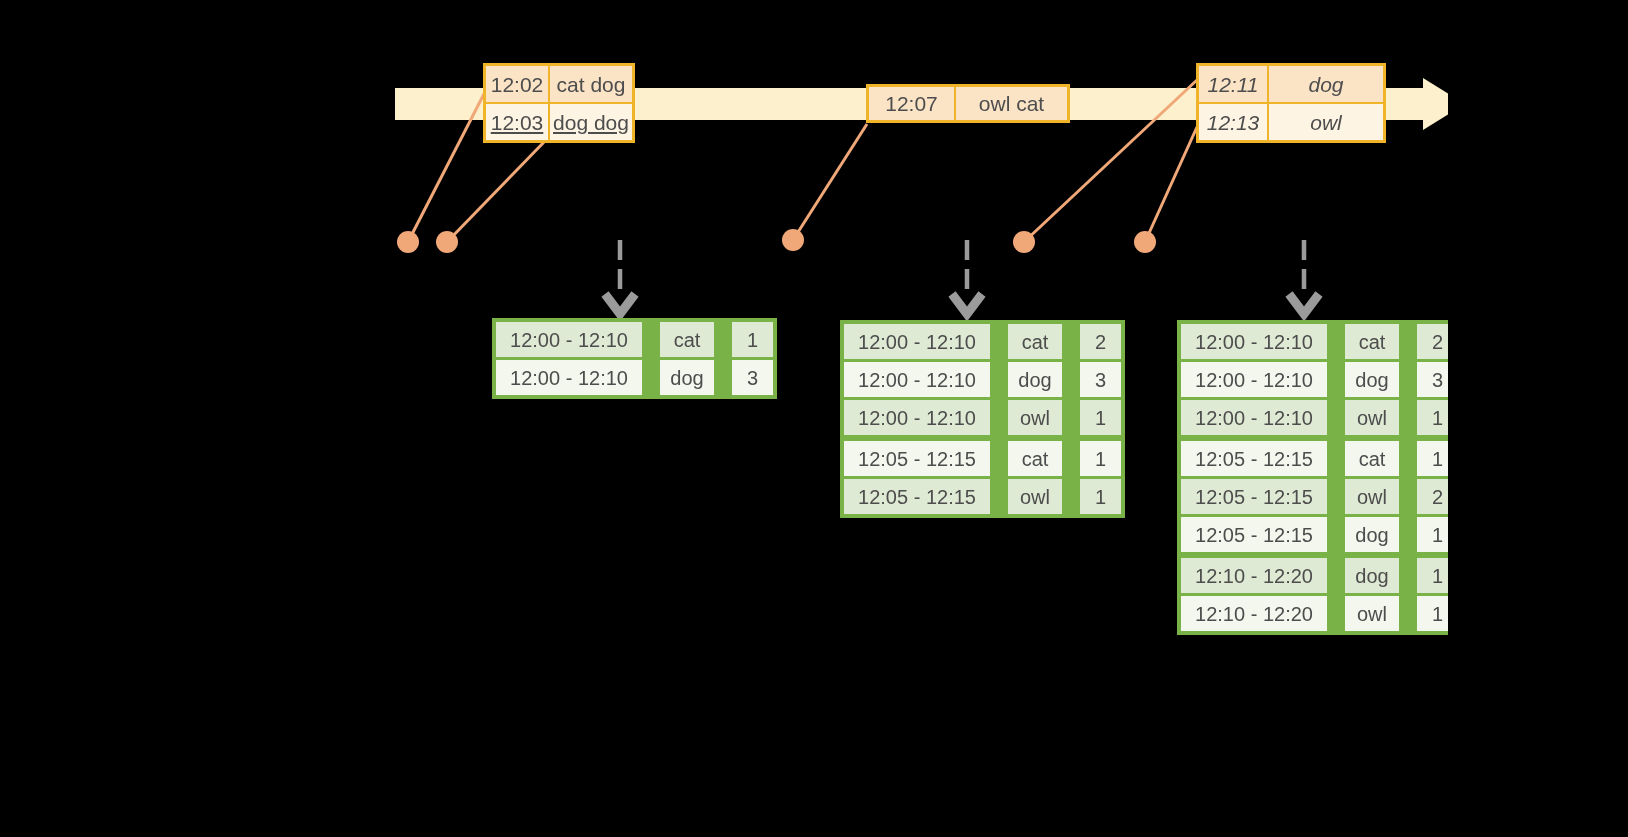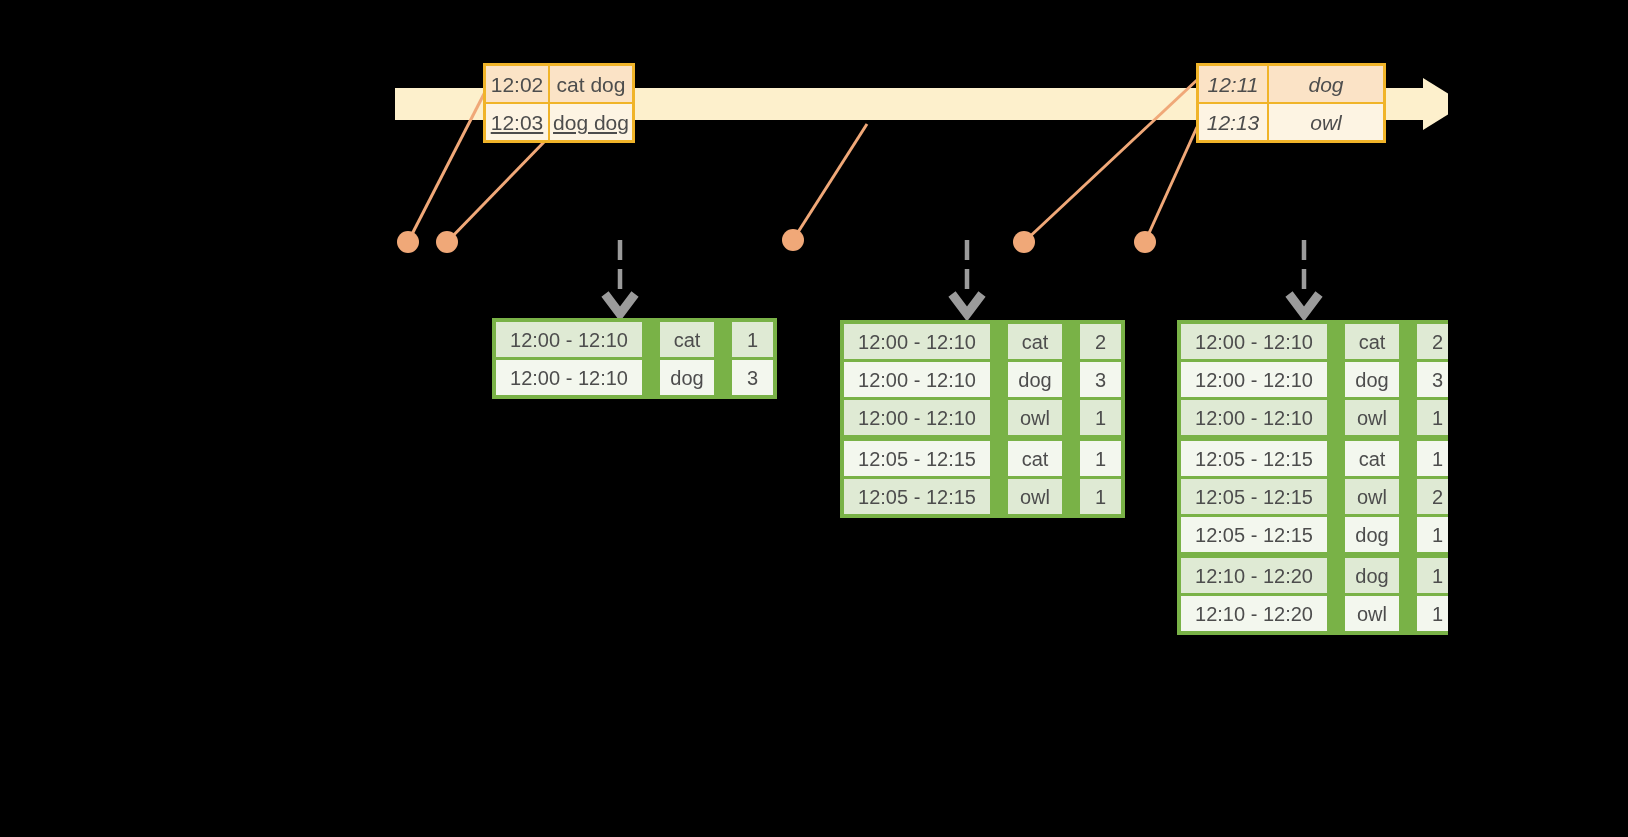--- a/index.html
+++ b/index.html
@@ -68,20 +68,26 @@
     <div class="erow" style="grid-template-columns:62px 82px;height:36px;">
       <div class="ecell fill-a">12:02</div>
       <div class="ecell fill-a">cat dog</div>
     </div>
     <div class="erow" style="grid-template-columns:62px 82px;height:36px;text-decoration:underline;">
       <div class="ecell fill-b">12:03</div>
       <div class="ecell fill-b">dog dog</div>
     </div>
   </div>
 
+  <div class="ebox" style="left:866px;top:84px;width:204px;">
+    <div class="erow" style="grid-template-columns:85px 111px;height:33px;">
+      <div class="ecell fill-a">12:07</div>
+      <div class="ecell fill-a">owl cat</div>
+    </div>
+  </div>
 
   <div class="ebox" style="left:1196px;top:63px;width:190px;font-style:italic;">
     <div class="erow" style="grid-template-columns:68px 114px;height:36px;">
       <div class="ecell fill-a">12:11</div>
       <div class="ecell fill-a">dog</div>
     </div>
     <div class="erow" style="grid-template-columns:68px 114px;height:36px;">
       <div class="ecell fill-b">12:13</div>
       <div class="ecell fill-b">owl</div>
     </div>

